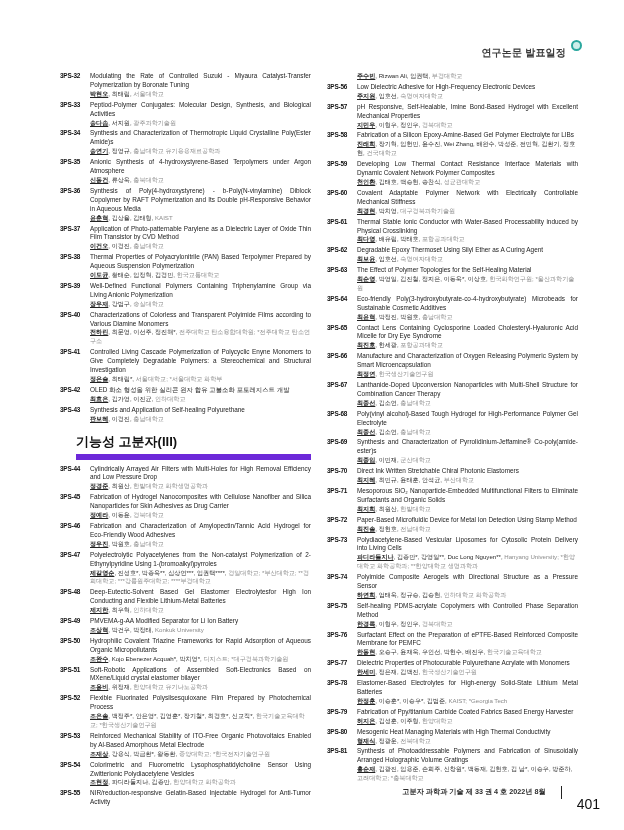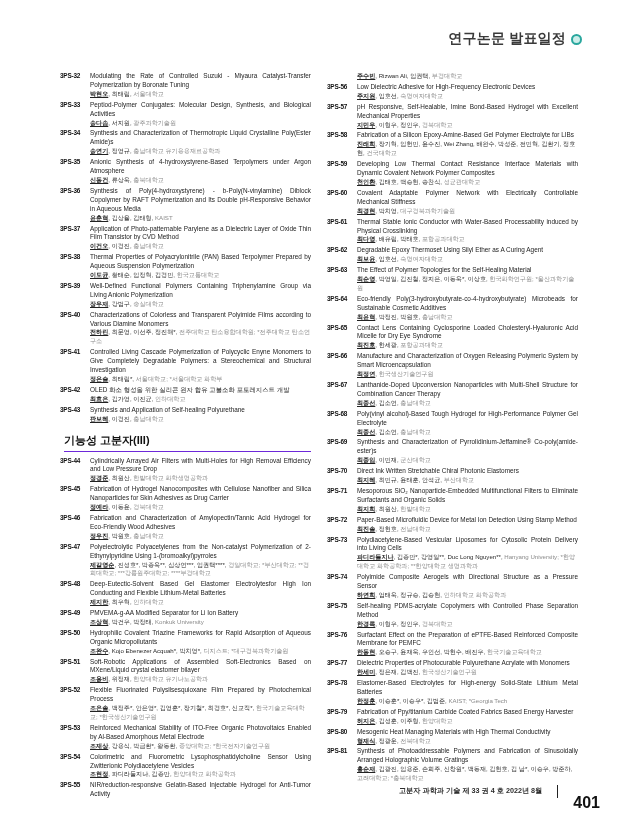--- a/index.html
+++ b/index.html
@@ -4,43 +4,43 @@
 <style>
   html,body{margin:0;padding:0;}
   body{
     width:624px;height:830px;background:#ffffff;position:relative;
     font-family:"Liberation Sans","DejaVu Sans",sans-serif;
     color:#1b1b1b;overflow:hidden;
   }
   .page{position:absolute;inset:0;background:#fff;}
   
   .hdr{position:absolute;top:30px;right:42px;display:flex;align-items:center;gap:5px;}
-  .hdr-label{font-size:14px;font-weight:bold;color:#3a3a3a;letter-spacing:.2px;}
+  .hdr-label{font-size:10px;font-weight:bold;color:#3a3a3a;letter-spacing:.2px;margin-top:16px;}
   .hdr-dot{width:7px;height:7px;border-radius:50%;border:2.5px solid #2aa79e;background:#cdeeea;}
   
   .cols{position:absolute;top:72px;left:60px;right:46px;bottom:46px;display:flex;gap:16px;}
   .col{width:50%;}
   .entry{display:flex;margin-bottom:2px;}
   .code{flex:0 0 30px;font-size:6.4px;font-weight:bold;color:#111;line-height:8.9px;letter-spacing:-.2px;}
   .ebody{flex:1;min-width:0;}
   .title{font-size:6.4px;line-height:8.9px;color:#1b1b1b;text-align:justify;}
   .title-ko{text-align:left;}
   .authors{font-size:6.1px;line-height:8.9px;color:#2a2a2a;}
   .lead{font-weight:bold;text-decoration:underline;color:#222;}
   .co{color:#2a2a2a;}
   .affil{color:#8a8a8a;}
   .section-head{
-    font-size:11px;font-weight:bold;color:#111;
-    border-bottom:1px solid #6d28d9;padding:2px 0 3px 0;margin:7px 0 5px 4px;
+    font-size:13px;font-weight:bold;color:#111;
+    border-bottom:6px solid #6d28d9;padding:2px 0 3px 0;margin:7px 0 5px 16px;
   }
   
   .ftr{position:absolute;bottom:18px;right:24px;display:flex;align-items:center;gap:15px;}
   .ftr-journal{font-size:7.2px;font-weight:bold;color:#2e2e2e;}
   .ftr-bar{width:1px;height:13px;background:#222;}
-  .ftr-page{font-size:16px;font-weight:bold;color:#111;margin-top:24px;}
+  .ftr-page{font-size:14px;font-weight:normal;color:#111;margin-top:24px;}
 </style>
 </head>
 <body>
 
 <div class="page">
 
   <div class="hdr">
     <span class="hdr-label">연구논문 발표일정</span>
     <span class="hdr-dot"></span>
   </div>

